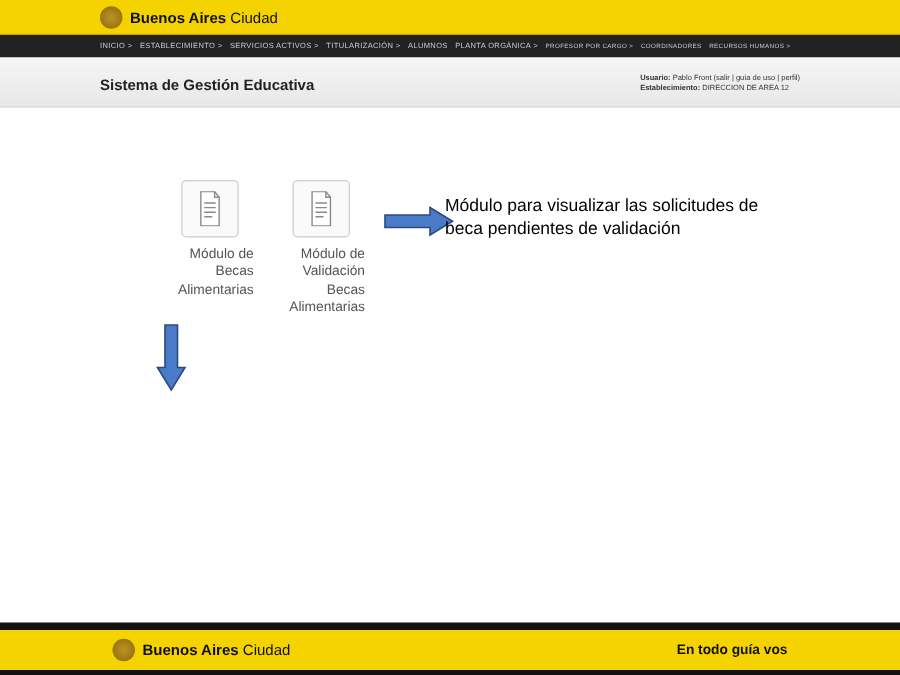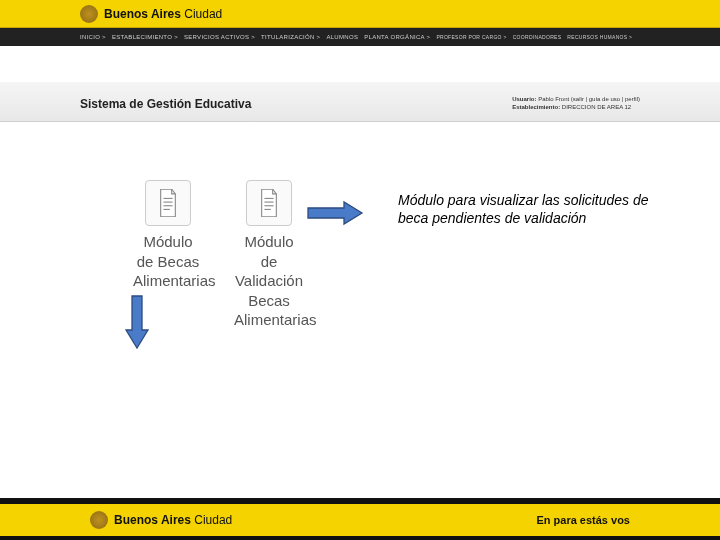--- a/index.html
+++ b/index.html
@@ -7,30 +7,30 @@
 
   .top-yellow { background: #f5d300; height: 28px; width: 100%; display: flex; align-items: center; padding-left: 80px; border-bottom: 1px solid #c8a800; }
   .logo-mini { width: 18px; height: 18px; background: radial-gradient(circle,#c09020,#8a6a10); border-radius: 50%; margin-right: 6px; flex-shrink:0; }
   .brand-text { font-size: 12px; font-weight: bold; color: #111; }
   .brand-text .thin { font-weight: normal; }
 
   .nav-dark { background: #222; height: 18px; width: 100%; display: flex; align-items: center; padding-left: 80px; gap: 6px; }
   .nav-item { color: #ccc; font-size: 6px; white-space: nowrap; letter-spacing: 0.3px; }
   .nav-item.small { font-size: 5px; }
 
-  .header-gray { background: linear-gradient(#f5f5f5,#e8e8e8); height: 40px; width: 100%; display: flex; align-items: center; justify-content: space-between; padding: 4px 80px 0 80px; border-bottom: 1px solid #d0d0d0; margin-top: 36px; }
+  .header-gray { background: linear-gradient(#f5f5f5,#e8e8e8); height: 40px; width: 100%; display: flex; align-items: center; justify-content: space-between; padding: 4px 80px 0 80px; border-bottom: 1px solid #d0d0d0; }
   .sys-title { font-size: 12px; font-weight: bold; color: #222; }
   .user-block { font-size: 6px; color: #333; line-height: 1.3; text-align: left; }
   .user-block .lbl { font-weight: bold; }
 
   .content { position: relative; width: 100%; height: 440px; }
 
   .module-box { position: absolute; width: 70px; text-align: center; }
   .module-icon { width: 46px; height: 46px; border: 1px solid #ccc; border-radius: 4px; background: #fafafa; display: flex; align-items: center; justify-content: center; margin: 0 auto 6px auto; }
-  .module-label { font-size: 15px; color: #555; line-height: 1.3; }
+  .module-label { font-size: 11px; color: #555; line-height: 1.3; text-align: right; }
 
   .doc-svg { width: 22px; height: 28px; }
 
   .arrow-right { position: absolute; }
   .arrow-down { position: absolute; }
 
   .annot { position: absolute; font-size: 14px; color: #000; line-height: 1.25; }
 
   .footer { position: absolute; bottom: 0; left: 0; width: 100%; }
   .footer-black-top { height: 6px; background: #111; }
@@ -84,57 +84,57 @@
           <path d="M16 0v5h4" fill="none" stroke="#888" stroke-width="1.2"></path>
           <line x1="7" y1="10" x2="17" y2="10" stroke="#888" stroke-width="1.2"></line>
           <line x1="7" y1="14" x2="17" y2="14" stroke="#888" stroke-width="1.2"></line>
           <line x1="7" y1="18" x2="17" y2="18" stroke="#888" stroke-width="1.2"></line>
           <line x1="7" y1="22" x2="14" y2="22" stroke="#888" stroke-width="1.2"></line>
         </svg>
     </div>
     <div class="module-label">Módulo de Becas Alimentarias</div>
   </div>
 
-  <div class="module-box" style="left:222px; top:58px;margin-left:12px;">
+  <div class="module-box" style="left:222px; top:58px;">
     <div class="module-icon">
       <svg class="doc-svg" viewBox="0 0 24 30">
           <path d="M4 0h12l4 5v25H4z" fill="#fff" stroke="#888" stroke-width="1.2"></path>
           <path d="M16 0v5h4" fill="none" stroke="#888" stroke-width="1.2"></path>
           <line x1="7" y1="10" x2="17" y2="10" stroke="#888" stroke-width="1.2"></line>
           <line x1="7" y1="14" x2="17" y2="14" stroke="#888" stroke-width="1.2"></line>
           <line x1="7" y1="18" x2="17" y2="18" stroke="#888" stroke-width="1.2"></line>
           <line x1="7" y1="22" x2="14" y2="22" stroke="#888" stroke-width="1.2"></line>
         </svg>
     </div>
     <div class="module-label">Módulo de Validación Becas Alimentarias</div>
   </div>
 
   <div class="arrow-right" style="left:306px; top:78px;">
     <svg width="60" height="26" viewBox="0 0 60 26">
       <path d="M2 8 h36 v-6 l18 11 l-18 11 v-6 h-36 z" fill="#4a7bc8" stroke="#2b4b80" stroke-width="1.3"></path>
     </svg>
   </div>
 
-  <div class="annot" style="left:398px; top:70px; width:260px;font-style:italic;">Módulo para visualizar las solicitudes de beca pendientes de validación</div>
+  <div class="annot" style="left:356px; top:70px; width:260px;">Módulo para visualizar las solicitudes de beca pendientes de validación</div>
 
   <div class="arrow-down" style="left:124px; top:172px;">
     <svg width="26" height="56" viewBox="0 0 26 56">
       <path d="M8 2 v34 h-6 l11 18 l11 -18 h-6 v-34 z" fill="#4a7bc8" stroke="#2b4b80" stroke-width="1.3"></path>
     </svg>
   </div>
 
 
 </div>
 
 <div class="footer">
   <div class="footer-black-top"></div>
   <div class="footer-yellow">
     <div style="display:flex;align-items:center;">
       <div class="logo-mini"></div>
       <div class="brand-text">
         <span>Buenos Aires</span>
         <span class="thin">Ciudad</span>
       </div>
     </div>
-    <div class="footer-slogan">En para estás vos</div>
+    <div class="footer-slogan">En todo guía vos</div>
   </div>
   <div class="footer-black-bot"></div>
 </div>
 
 </body></html>

